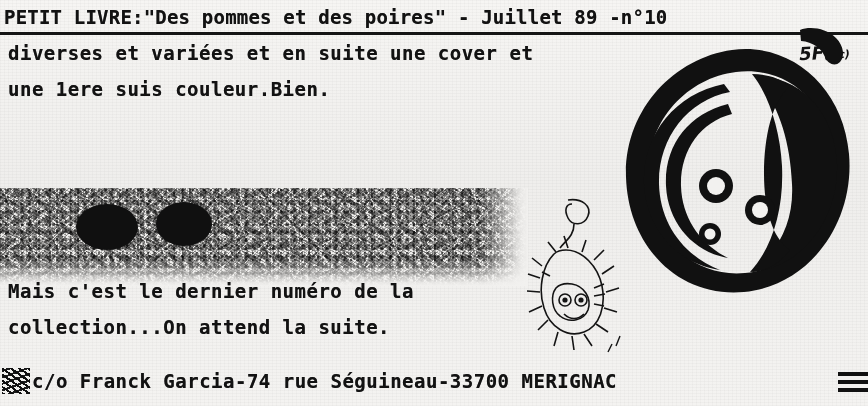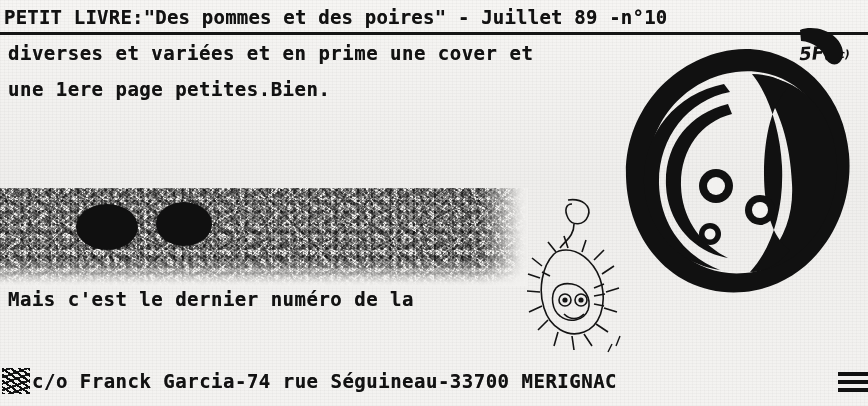--- a/index.html
+++ b/index.html
@@ -106,21 +106,21 @@
     left: 0; bottom: 0; width: 100%; height: 26px;
     background: linear-gradient(180deg, rgba(242,241,239,0) 0%, rgba(242,241,239,0.92) 85%, rgba(242,241,239,1) 100%);
   }
   #noise-strip .faderight {
     position: absolute;
     right: 0; top: 0; height: 100%; width: 48px;
     background: linear-gradient(90deg, rgba(242,241,239,0) 0%, rgba(242,241,239,0.9) 80%, rgba(242,241,239,1) 100%);
   }
 
   
-  #body-bottom { position: absolute; left: 8px; top: 288px; width: 560px; }
+  #body-bottom { position: absolute; left: 8px; top: 280px; width: 560px; }
   #body-bottom .tx { position: static; display: block; font-size: 19px; margin-bottom: 14px; }
 
   
   #footer-line {
     position: absolute;
     left: 0;
     bottom: 6px;
     width: 868px;
     height: 34px;
     padding-left: 38px;
@@ -173,37 +173,38 @@
 <div id="page">
 
   <div id="paper-texture"></div>
 
   <div id="header-line">
     <div id="header-text" class="tx">PETIT LIVRE:"Des pommes et des poires" - Juillet 89 -n°10</div>
     <div id="header-rule"></div>
   </div>
 
   <div id="body-top">
-    <span class="tx">diverses et variées et en prime une cover et</span>
-    <span class="tx">une 1ere page petites.Bien.</span>
+    <span class="tx">diverses et variées et en suite une cover et</span>
+    <span class="tx">une 1ere suis couleur.Bien.</span>
   </div>
 
   <div id="price">
     <span>5F</span><span class="sub">(P.c)</span>
   </div>
 
   <div id="noise-strip">
     <div class="blob" id="blob-a"></div>
     <div class="blob" id="blob-b"></div>
     <div class="fadebot"></div>
     <div class="faderight"></div>
   </div>
 
   <div id="body-bottom">
     <span class="tx">Mais c'est le dernier numéro de la</span>
+    <span class="tx">collection...On attend la suite.</span>
   </div>
 
   <div id="footer-line">
     <div id="footer-mark"></div>
     <div id="footer-text" class="tx">c/o Franck Garcia-74 rue Séguineau-33700 MERIGNAC</div>
     <div id="footer-bars"></div>
   </div>
 
   <div id="apple-illustration">
     <svg width="260" height="300" viewBox="0 0 260 300">

